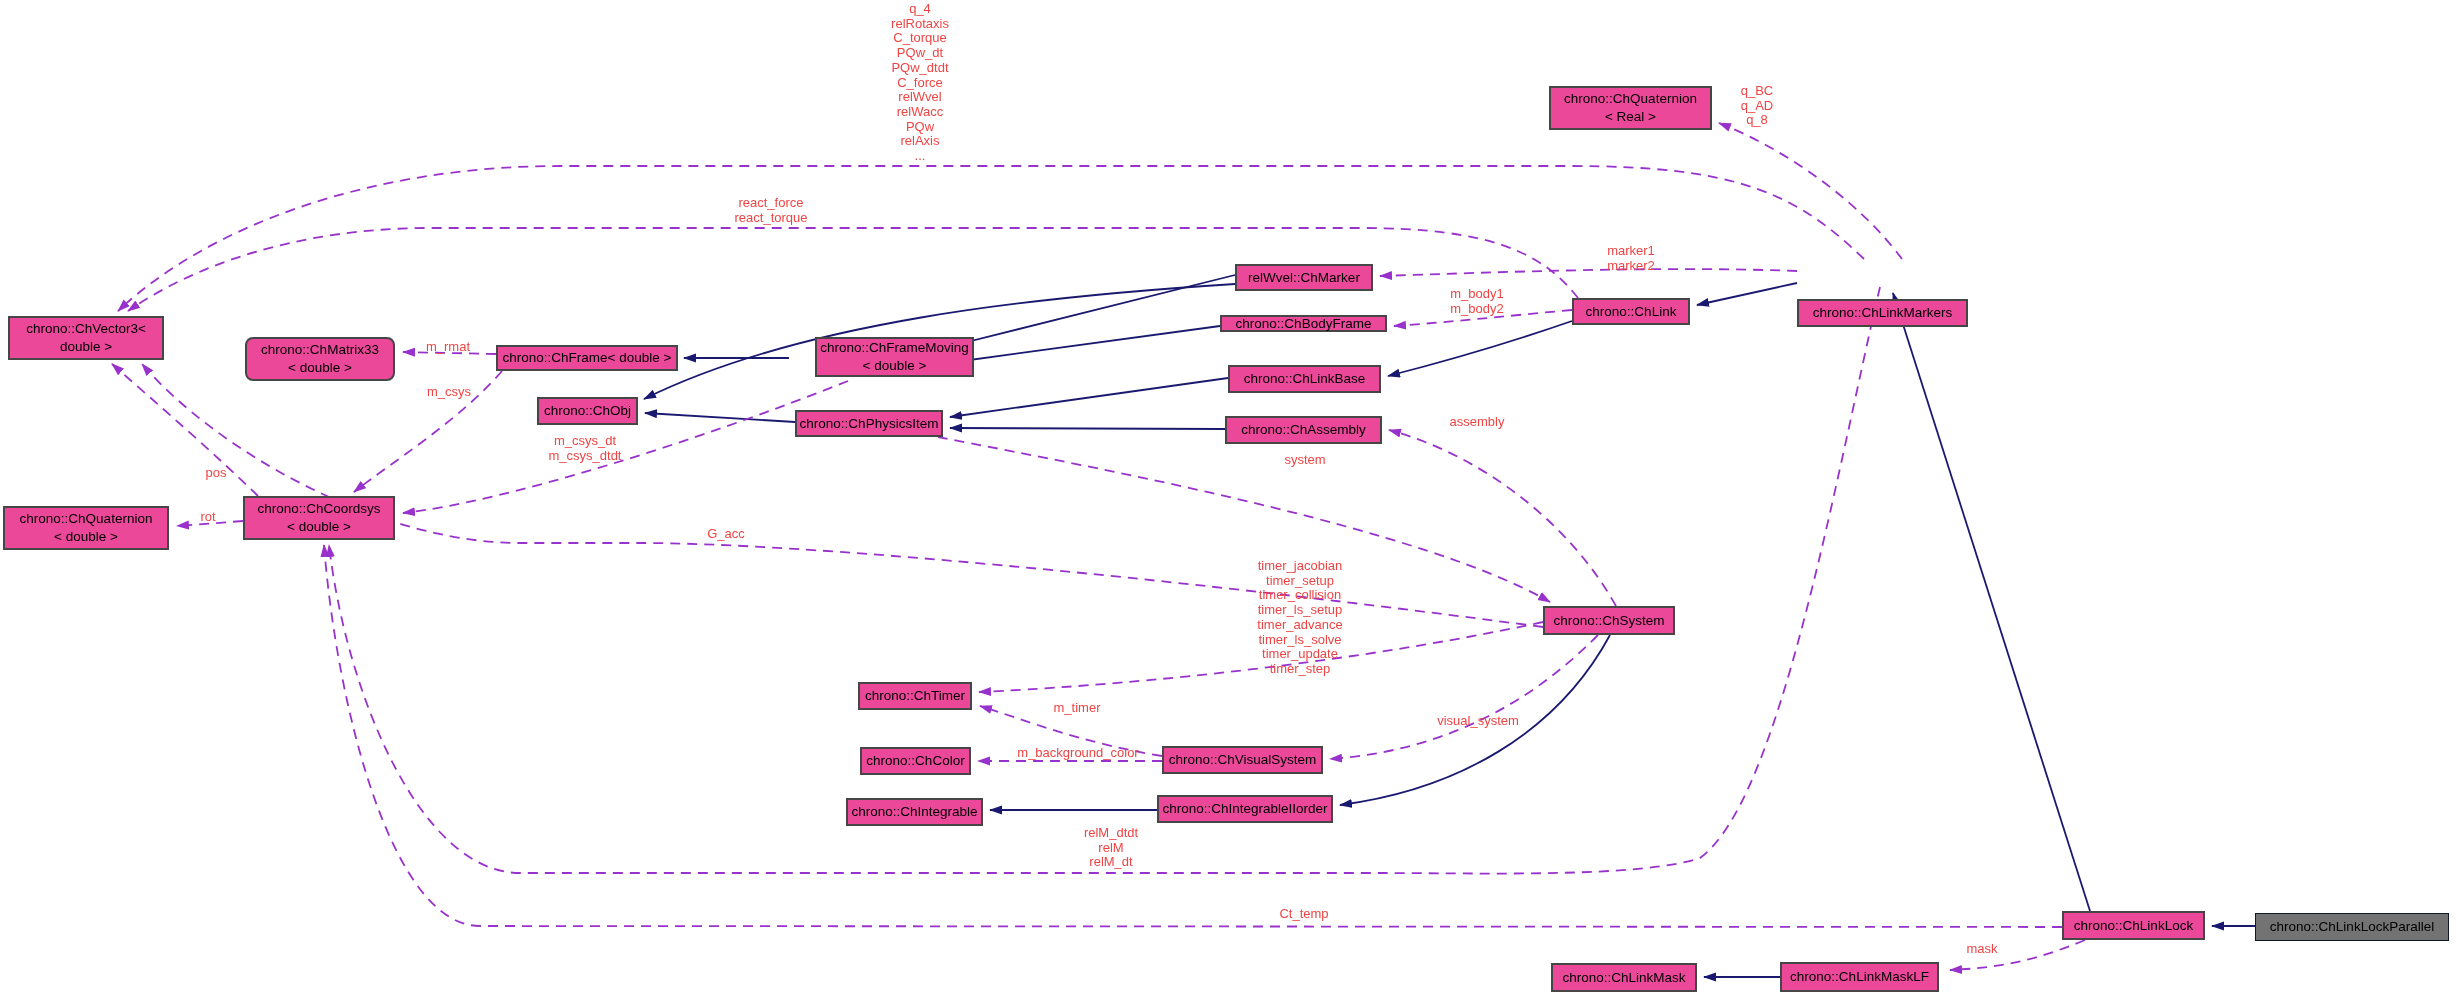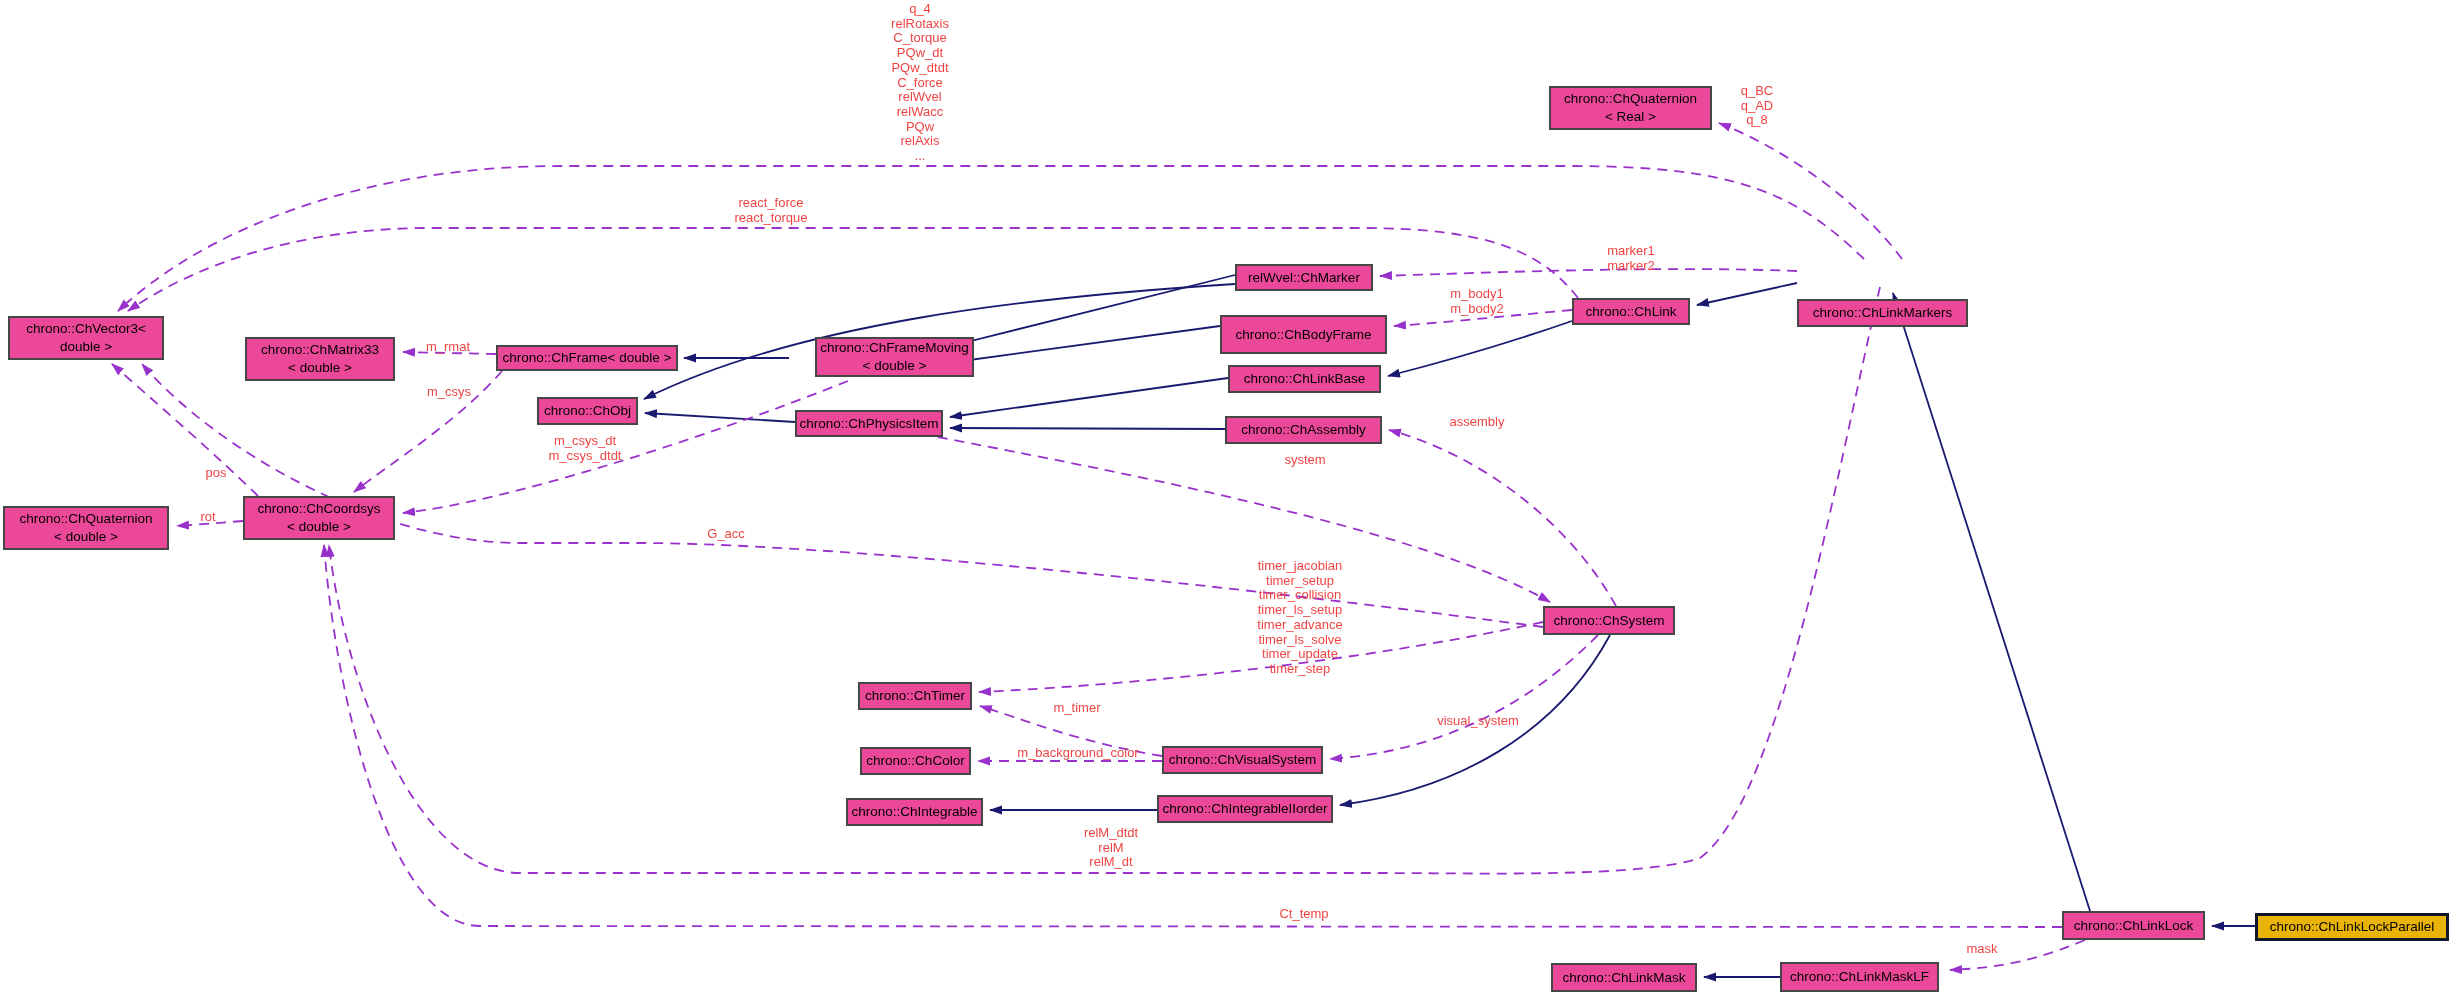--- a/index.html
+++ b/index.html
@@ -16,22 +16,22 @@
     box-sizing:border-box;
     background:#ec4899;
     border:2px solid #464646;
     display:flex;align-items:center;justify-content:center;
     text-align:center;
     font-size:13.5px;line-height:1.3;color:#000;
     white-space:pre-line;
     z-index:1;
   }
   .node.highlight{
-    background:#eab308;
-    border:3px solid #0f172a;
+    background:#737373;
+    border:1px solid #0f172a;
   }
   .edge-label{
     position:absolute;
     transform:translateX(-50%);
     text-align:center;
     font-size:13px;line-height:14.7px;color:#ef4444;
     white-space:pre-line;
     z-index:2;
   }
 </style>
@@ -86,33 +86,33 @@
       <path d="M502,371 C460,420 392,462 354,492" marker-end="url(#arr-purple)"></path>
       <path d="M848,381 C700,440 505,502 403,513" marker-end="url(#arr-purple)"></path>
       <path d="M1880,287 C1835,480 1780,800 1700,858 C1640,878 1480,873 1380,873 L520,873 C420,873 346,692 329,545" marker-end="url(#arr-purple)"></path>
       <path d="M2062,927 L480,926 C390,926 336,700 324,545" marker-end="url(#arr-purple)"></path>
       <path d="M2085,940 C2032,962 1996,968 1950,970" marker-end="url(#arr-purple)"></path>
     </g>
   </svg>
 
   <div class="node" style="left:8px;top:316px;width:156px;height:44px;">chrono::ChVector3&lt;
 double &gt;</div>
-  <div class="node" style="left:245px;top:337px;width:150px;height:44px;">chrono::ChMatrix33
+  <div class="node" style="left:245px;top:337px;width:150px;height:44px;border-radius:8px;">chrono::ChMatrix33
 &lt; double &gt;</div>
   <div class="node" style="left:3px;top:506px;width:166px;height:44px;">chrono::ChQuaternion
 &lt; double &gt;</div>
   <div class="node" style="left:243px;top:496px;width:152px;height:44px;">chrono::ChCoordsys
 &lt; double &gt;</div>
   <div class="node" style="left:496px;top:345px;width:182px;height:26px;">chrono::ChFrame&lt; double &gt;</div>
   <div class="node" style="left:537px;top:397px;width:101px;height:28px;">chrono::ChObj</div>
   <div class="node" style="left:789px;top:337px;width:159px;height:40px;margin-left:26px;">chrono::ChFrameMoving
 &lt; double &gt;</div>
   <div class="node" style="left:795px;top:410px;width:148px;height:27px;">chrono::ChPhysicsItem</div>
   <div class="node" style="left:1235px;top:264px;width:138px;height:27px;">relWvel::ChMarker</div>
-  <div class="node" style="left:1220px;top:315px;width:167px;height:39px;">chrono::ChBodyFrame</div>
+  <div class="node" style="left:1220px;top:315px;width:167px;height:17px;">chrono::ChBodyFrame</div>
   <div class="node" style="left:1228px;top:365px;width:153px;height:28px;">chrono::ChLinkBase</div>
   <div class="node" style="left:1225px;top:416px;width:157px;height:28px;">chrono::ChAssembly</div>
   <div class="node" style="left:1549px;top:86px;width:163px;height:44px;">chrono::ChQuaternion
 &lt; Real &gt;</div>
   <div class="node" style="left:1797px;top:259px;width:171px;height:28px;margin-top:40px;">chrono::ChLinkMarkers</div>
   <div class="node" style="left:1572px;top:298px;width:118px;height:27px;">chrono::ChLink</div>
   <div class="node" style="left:1543px;top:606px;width:132px;height:29px;">chrono::ChSystem</div>
   <div class="node" style="left:858px;top:682px;width:114px;height:28px;">chrono::ChTimer</div>
   <div class="node" style="left:860px;top:747px;width:111px;height:28px;">chrono::ChColor</div>
   <div class="node" style="left:1162px;top:746px;width:161px;height:28px;">chrono::ChVisualSystem</div>

